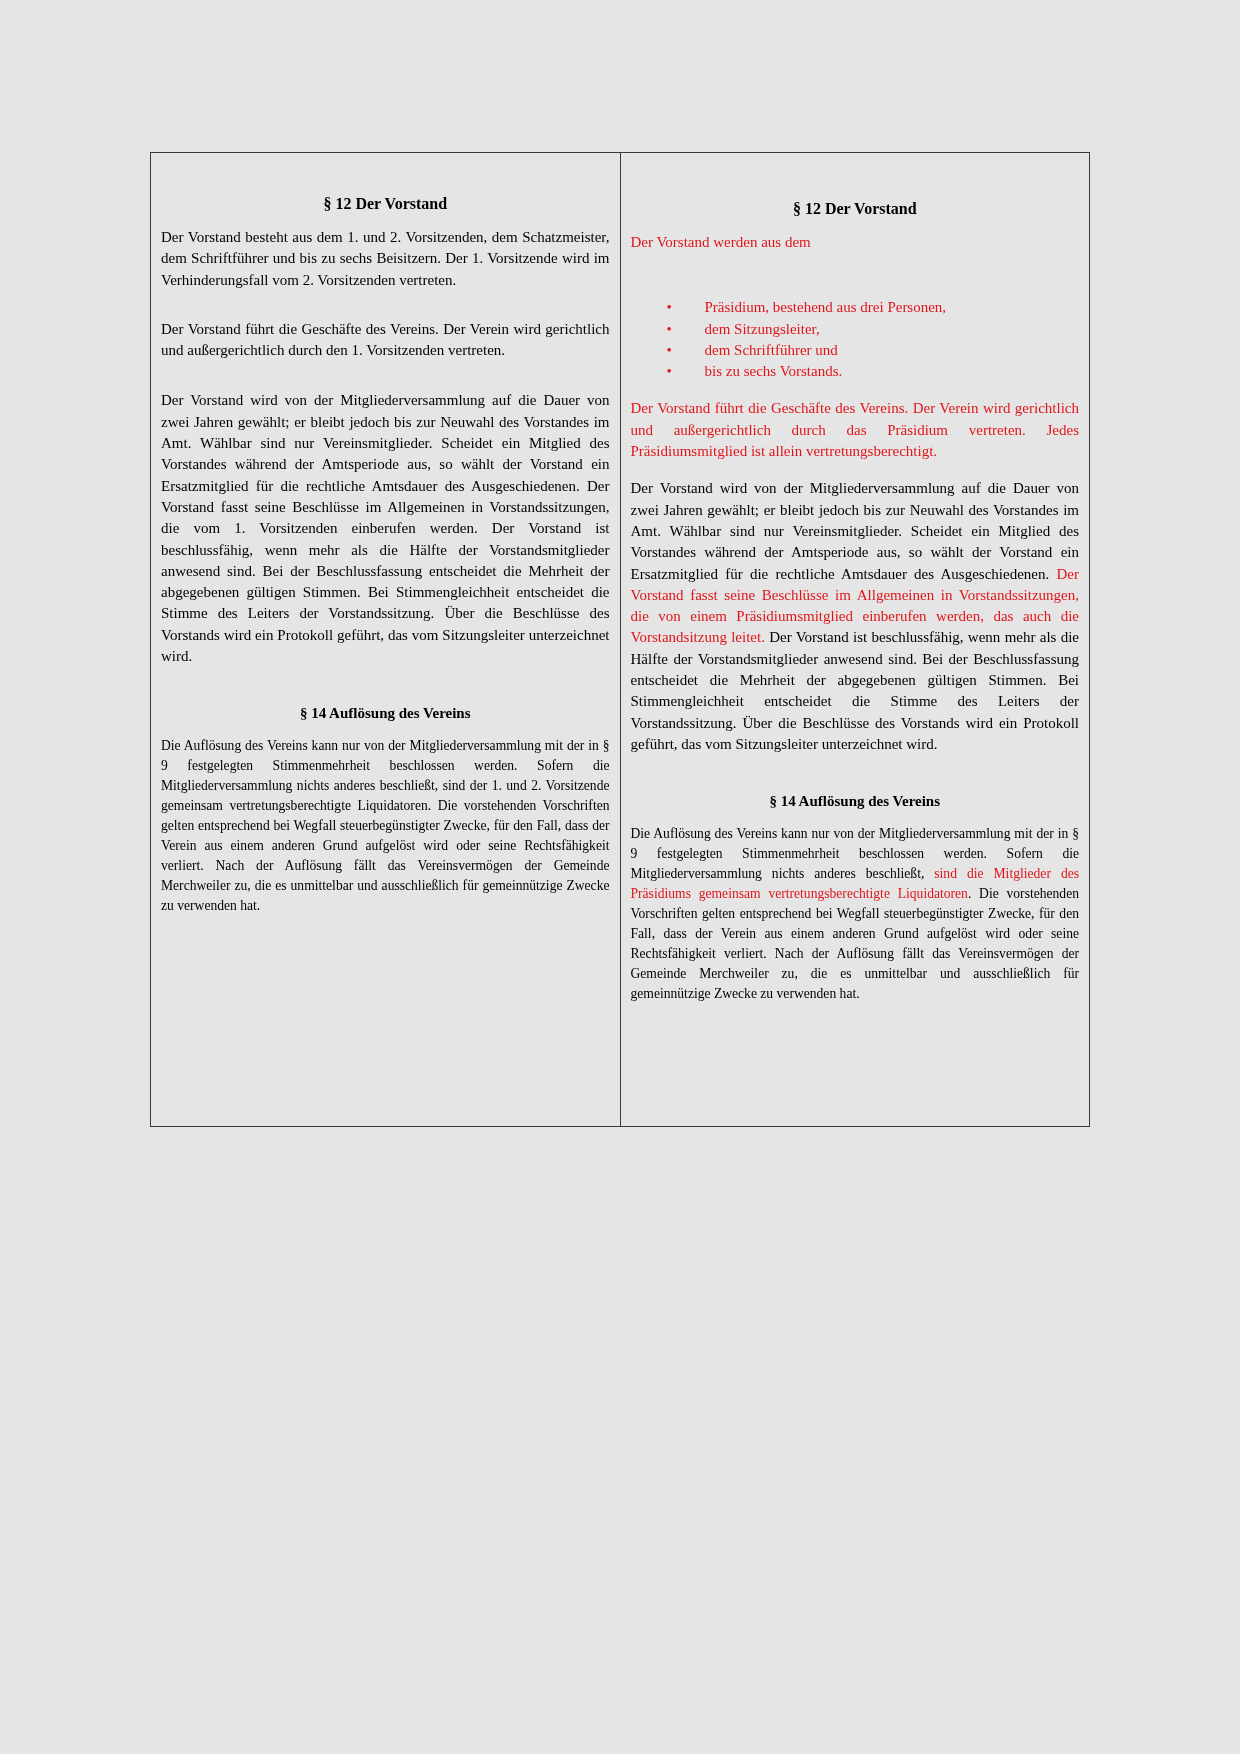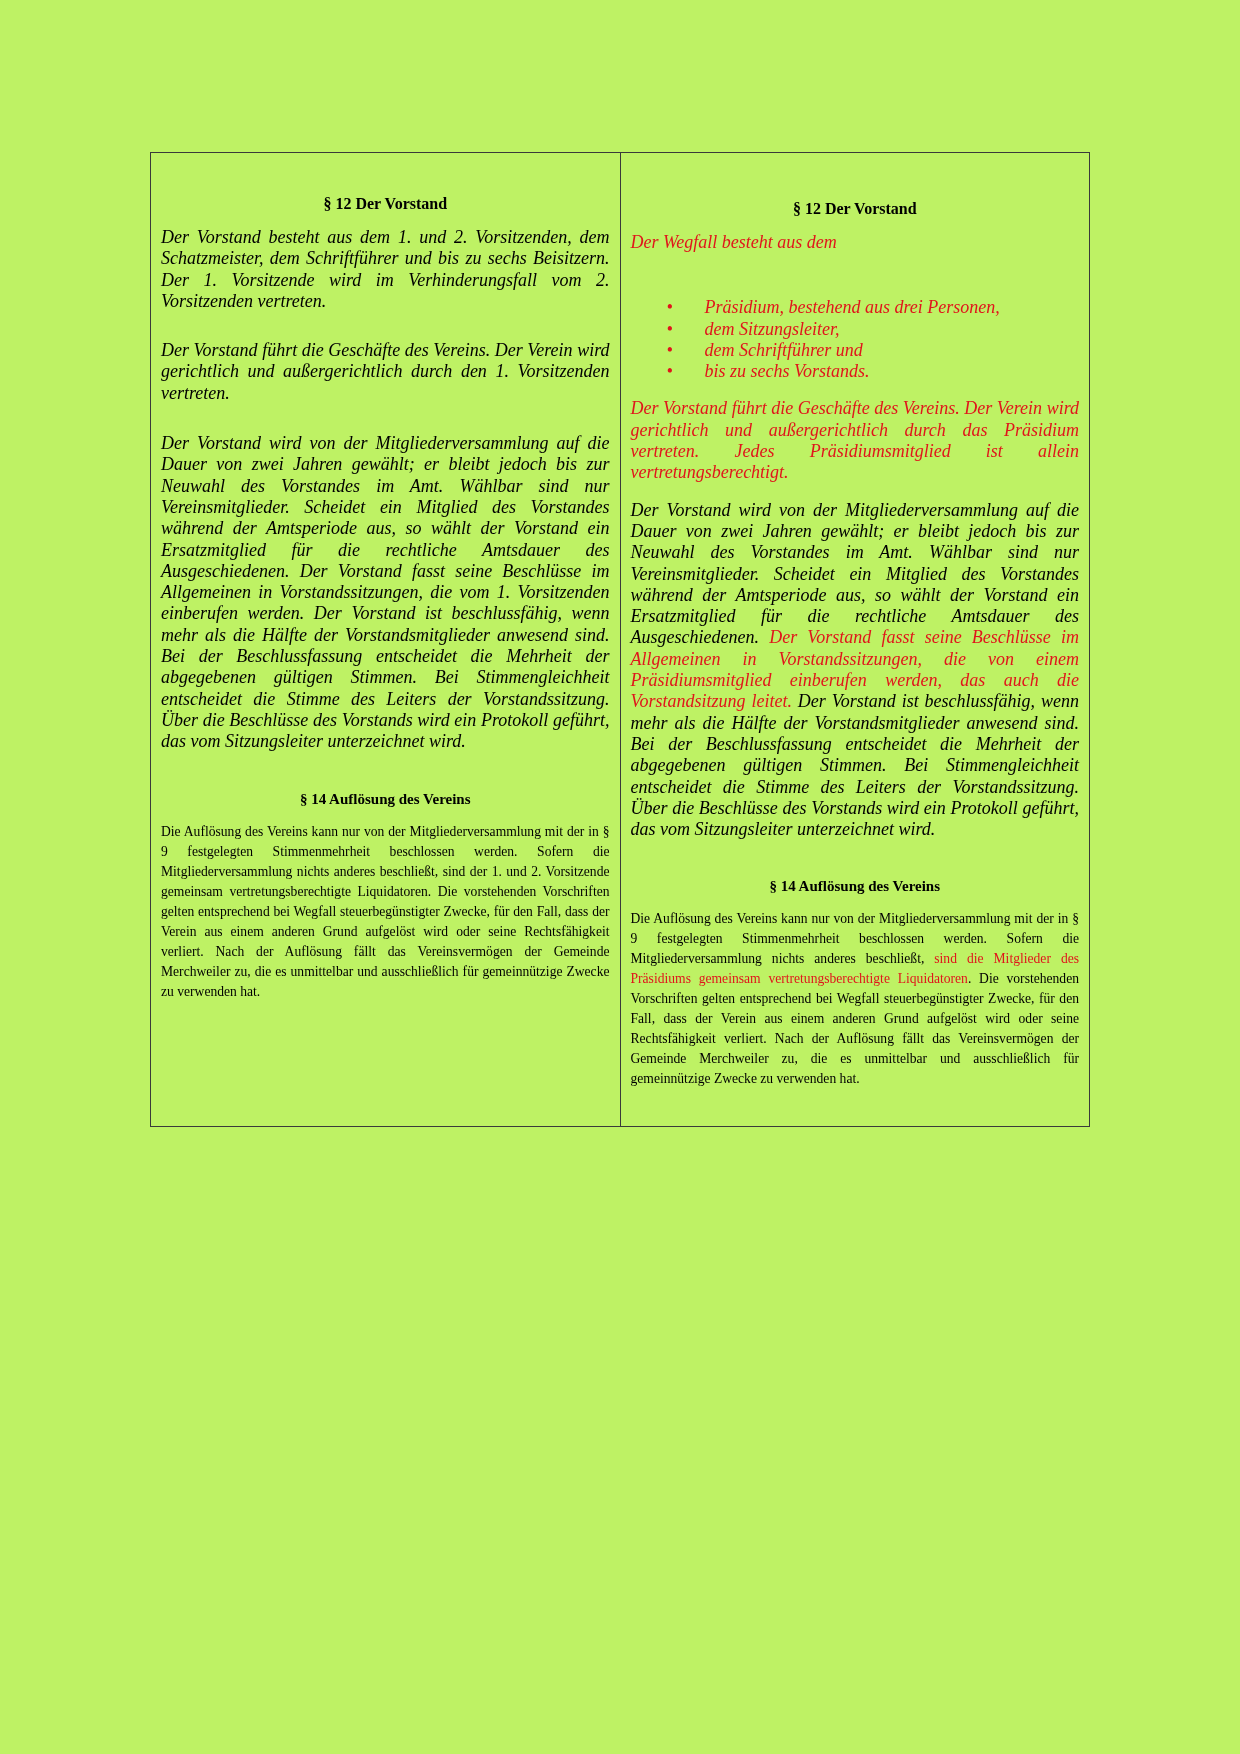--- a/index.html
+++ b/index.html
@@ -1,30 +1,30 @@
 <!DOCTYPE html>
 <html><head>
 <meta charset="utf-8">
 <style>
   html, body { margin: 0; padding: 0; background: #ffffff; }
   body { width: 1240px; height: 1754px; position: relative; overflow: hidden;
          font-family: "Liberation Serif", "DejaVu Serif", serif; color: #000; }
-  .page { position: absolute; left: 0; top: 0; width: 1240px; height: 1754px; background: #bef264; }
+  .page { position: absolute; left: 0; top: 0; width: 1240px; height: 1754px; background: #e5e5e5; }
   table.compare {
     position: absolute; left: 150px; top: 152px; width: 940px; height: 975px;
     border-collapse: collapse; table-layout: fixed;
   }
   table.compare td {
     border: 1.5px solid #3a3a3a; vertical-align: top; padding: 0 10px; width: 50%;
   }
   .red { color: #e0161b; }
   h3 { font-weight: bold; text-align: center; margin: 0; }
   p { margin: 0; text-align: justify; }
   .sec12 h3 { font-size: 16px; }
-  .sec12 p, .sec12 li { font-size: 18px; line-height: 21.3px; font-style: italic; }
+  .sec12 p, .sec12 li { font-size: 15px; line-height: 21.3px; }
   .sec14 h3 { font-size: 15px; }
   .sec14 p { font-size: 13.6px; line-height: 20px; }
   ul.bullets { list-style: none; margin: 0; padding: 0; }
   ul.bullets li { position: relative; padding-left: 74px; }
   ul.bullets li::before {
     content: "•"; position: absolute; left: 36px; top: 0;
   }
 </style>
 </head>
 <body>
@@ -43,21 +43,21 @@
         </div>
         <div class="sec14">
           <h3 style="margin-top:38px;">§ 14 Auflösung des Vereins</h3>
           <p style="margin-top:14px;">Die Auflösung des Vereins kann nur von der Mitgliederversammlung mit der in § 9 festgelegten Stimmenmehrheit beschlossen werden. Sofern die Mitgliederversammlung nichts anderes beschließt, sind der 1. und 2. Vorsitzende gemeinsam vertretungsberechtigte Liquidatoren. Die vorstehenden Vorschriften gelten entsprechend bei Wegfall steuerbegünstigter Zwecke, für den Fall, dass der Verein aus einem anderen Grund aufgelöst wird oder seine Rechtsfähigkeit verliert. Nach der Auflösung fällt das Vereinsvermögen der Gemeinde Merchweiler zu, die es unmittelbar und ausschließlich für gemeinnützige Zwecke zu verwenden hat.</p>
         </div>
       </td>
 
       <td>
         <div class="sec12">
           <h3 style="margin-top:47px;">§ 12 Der Vorstand</h3>
-          <p class="red" style="margin-top: 14px; color: rgb(224, 22, 27);">Der Wegfall besteht aus dem</p>
+          <p class="red" style="margin-top: 14px; color: rgb(224, 22, 27);">Der Vorstand werden aus dem</p>
           <ul class="bullets red" style="color: rgb(224, 22, 27); margin-top: 44px;">
             <li>Präsidium, bestehend aus drei Personen,</li>
             <li>dem Sitzungsleiter,</li>
             <li>dem Schriftführer und</li>
             <li>bis zu sechs Vorstands.</li>
           </ul>
           <p class="red" style="margin-top: 16px; color: rgb(224, 22, 27);">Der Vorstand führt die Geschäfte des Vereins. Der Verein wird gerichtlich und außergerichtlich durch das Präsidium vertreten. Jedes Präsidiumsmitglied ist allein vertretungsberechtigt.</p>
           <p style="margin-top:16px;"><span>Der Vorstand wird von der Mitgliederversammlung auf die Dauer von zwei Jahren gewählt; er bleibt jedoch bis zur Neuwahl des Vorstandes im Amt. Wählbar sind nur Vereinsmitglieder. Scheidet ein Mitglied des Vorstandes während der Amtsperiode aus, so wählt der Vorstand ein Ersatzmitglied für die rechtliche Amtsdauer des Ausgeschiedenen. </span><span class="red" style="color: rgb(224, 22, 27);">Der Vorstand fasst seine Beschlüsse im Allgemeinen in Vorstandssitzungen, die von einem Präsidiumsmitglied einberufen werden, das auch die Vorstandsitzung leitet.</span><span> Der Vorstand ist beschlussfähig, wenn mehr als die Hälfte der Vorstandsmitglieder anwesend sind. Bei der Beschlussfassung entscheidet die Mehrheit der abgegebenen gültigen Stimmen. Bei Stimmengleichheit entscheidet die Stimme des Leiters der Vorstandssitzung. Über die Beschlüsse des Vorstands wird ein Protokoll geführt, das vom Sitzungsleiter unterzeichnet wird.</span></p>
         </div>
         <div class="sec14">

